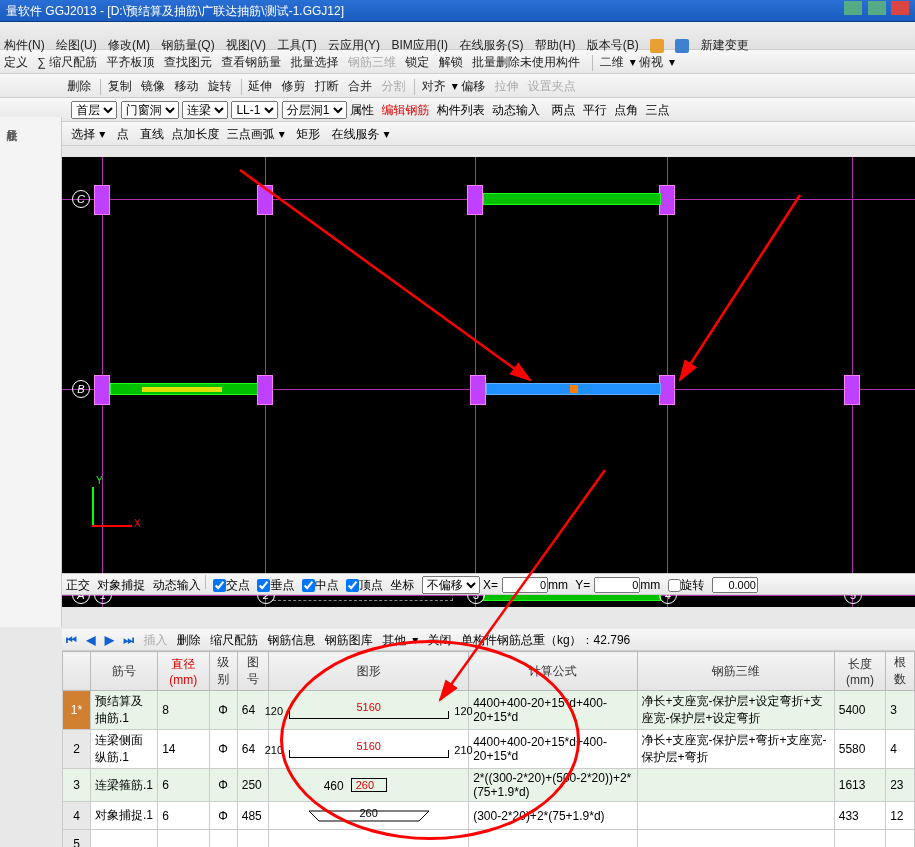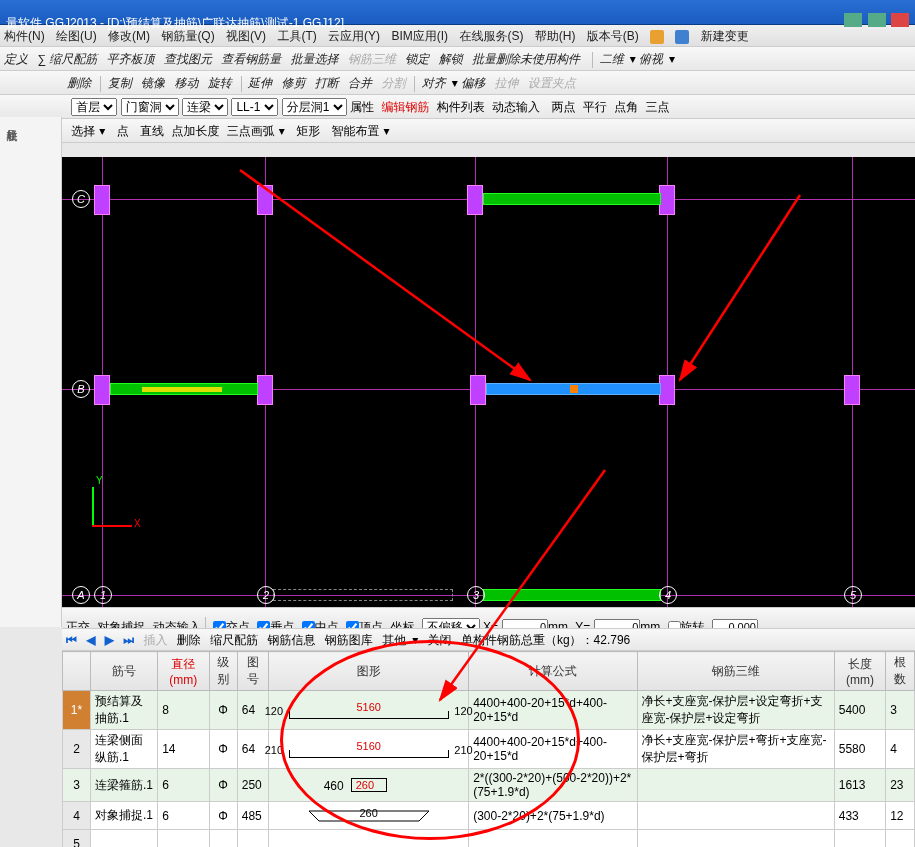--- a/index.html
+++ b/index.html
@@ -1,27 +1,27 @@
 <!DOCTYPE html>
 <html><head>
 <meta charset="utf-8">
 <style>
 * { margin: 0; padding: 0; box-sizing: border-box; font-family: "Microsoft YaHei", SimSun, sans-serif; font-size: 12px; }
 body { width: 915px; height: 847px; background: #e8e8e8; overflow: hidden; position: relative; }
 
-.titlebar { background: linear-gradient(#2a6fd4, #1a5cc0); color: #fff; height: 22px; line-height: 22px; padding: 12px 6px; font-size: 12px; border-bottom: 1px solid #0a3a80; }
+.titlebar { background: linear-gradient(#2a6fd4, #1a5cc0); color: #fff; height: 22px; line-height: 22px; padding: 0 6px; font-size: 12px; border-bottom: 1px solid #0a3a80; }
 .titlebar .controls { float: right; }
 .titlebar .controls span { display: inline-block; width: 18px; height: 14px; margin-left: 2px; }
 
-.menubar { background: linear-gradient(#f0f0f0,#e0e0e0); height: 22px; line-height: 22px; padding: 0 4px; border-bottom: 1px solid #ccc; }
+.menubar { background: linear-gradient(#f0f0f0,#e0e0e0); height: 28px; line-height: 22px; padding: 12px 4px; border-bottom: 1px solid #ccc; }
 .menubar span { margin-right: 8px; cursor: pointer; color: #222; }
 .menubar .icon-img { display:inline-block; width:14px; height:14px; vertical-align:middle; background:#e8a030; border-radius:2px; }
 
 .toolbar { background: linear-gradient(#f8f8f8,#e8e8e8); height: 24px; line-height: 24px; padding: 0 4px; border-bottom: 1px solid #ccc; white-space: nowrap; overflow: hidden; }
-.toolbar span.btn { margin-right: 6px; cursor: pointer; color: #222; display:inline-block;font-style:italic; }
+.toolbar span.btn { margin-right: 6px; cursor: pointer; color: #222; display:inline-block; }
 .toolbar .sep { display:inline-block; width:1px; height:16px; background:#bbb; vertical-align:middle; margin:0 3px; }
 
 .row3, .row4, .row5 { background: linear-gradient(#f8f8f8,#e8e8e8); height: 24px; line-height: 24px; padding: 0 4px; border-bottom: 1px solid #ccc; white-space: nowrap; overflow: hidden; font-size:12px;}
 .row3 span, .row4 span, .row5 span { margin-right:4px; }
 .row3 select, .row4 select { font-size:12px; height:18px; }
 
 .left-panel { position:absolute; left:0; top:117px; width:62px; height:510px; background:#f4f4f4; border-right:1px solid #ccc; }
 .left-panel .tab { writing-mode: vertical-rl; padding:4px; font-size:11px; color:#555;}
 
 .canvas-wrap { position:absolute; left:62px; top:157px; width:853px; height:450px; background:#000; overflow:hidden; }
@@ -38,21 +38,21 @@
 .beam.yellow { background:#e0e000; }
 .beam .mid-dot { position:absolute; left:50%; top:50%; width:8px; height:8px; background:#ff8000; transform:translate(-50%,-50%); }
 .axis-bubble { position:absolute; width:18px; height:18px; border:1px solid #fff; border-radius:50%; color:#fff; text-align:center; line-height:16px; font-size:11px; font-style:italic;}
 
 .coord-axis { position:absolute; left:30px; bottom:80px; }
 .coord-axis .y { position:absolute; width:2px; height:40px; background:#0f0; left:0; bottom:0;}
 .coord-axis .x { position:absolute; width:40px; height:2px; background:#f00; left:0; bottom:0;}
 .coord-axis .yl { position:absolute; color:#0f0; left:4px; top:-52px; font-size:10px;}
 .coord-axis .xl { position:absolute; color:#f00; left:42px; bottom:-2px; font-size:10px;}
 
-.snap-bar { position:absolute; left:62px; top:607px; width:853px; height:22px; background:linear-gradient(#f8f8f8,#e8e8e8); border-top:1px solid #ccc; border-bottom:1px solid #ccc; line-height:22px; padding:8px 4px; white-space:nowrap; overflow:hidden;}
+.snap-bar { position:absolute; left:62px; top:573px; width:853px; height:22px; background:linear-gradient(#f8f8f8,#e8e8e8); border-top:1px solid #ccc; border-bottom:1px solid #ccc; line-height:22px; padding:0 4px; white-space:nowrap; overflow:hidden;}
 .snap-bar span { margin-right:4px; font-size:12px;}
 .snap-bar input[type=checkbox]{ vertical-align:middle;}
 .snap-bar input.num { width:46px; font-size:11px; height:16px; text-align:right;}
 
 .nav-bar { position:absolute; left:62px; top:629px; width:853px; height:22px; background:linear-gradient(#f8f8f8,#e8e8e8); border-bottom:1px solid #ccc; line-height:22px; padding:0 4px; white-space:nowrap; overflow:hidden;}
 .nav-bar span { margin-right:6px; font-size:12px;}
 .nav-bar .arrow { color:#1060d0; cursor:pointer; font-weight:bold;}
 
 .table-wrap { position:absolute; left:62px; top:651px; width:853px; bottom:0; background:#fff; overflow:hidden;}
 table { border-collapse:collapse; width:100%; font-size:12px;}
@@ -163,21 +163,21 @@
 </div>
 
 <div class="row4">
   <span style="display:inline-block;width:60px;"></span>
   <span class="btn">选择</span><span>▾</span><span class="sep"></span>
   <span class="btn">点</span><span class="sep"></span>
   <span class="btn">直线</span>
   <span class="btn">点加长度</span>
   <span class="btn">三点画弧</span><span>▾</span><span class="sep"></span>
   <span class="btn">矩形</span><span class="sep"></span>
-  <span class="btn">智能布置</span><span>▾</span>
+  <span class="btn">在线服务</span><span>▾</span>
 </div>
 
 <div class="left-panel">
   <div class="tab">块导航栏</div>
 </div>
 
 <div class="canvas-wrap">
   <div class="canvas">
 
     <div class="grid-line-h magenta" style="top:42px;"></div>

